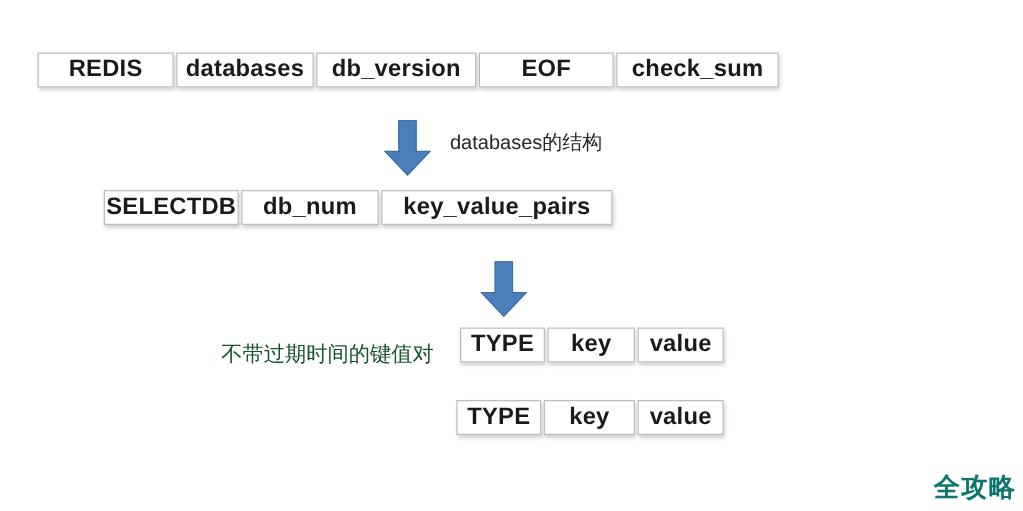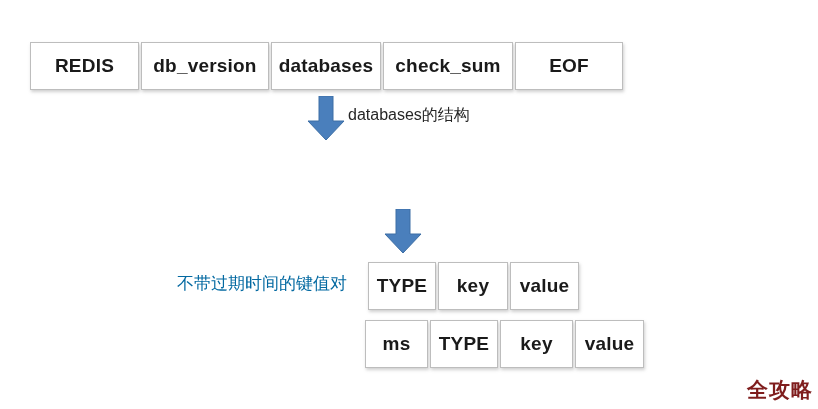--- a/index.html
+++ b/index.html
@@ -10,21 +10,21 @@
     overflow:hidden;
     font-family:"Liberation Sans","DejaVu Sans",sans-serif;
   }
   .struct-row{
     position:absolute;
     display:flex;
     gap:2px;
   }
   .cell{
     box-sizing:border-box;
-    height:48px;
+    height:28px;
     background:#ffffff;
     border:1px solid #bdbdbd;
     box-shadow:1px 2px 3px rgba(150,150,150,0.45);
     display:flex;
     align-items:center;
     justify-content:center;
     font-weight:700;
     font-size:19px;
     color:#1a1a1a;
     letter-spacing:0.2px;
@@ -37,77 +37,81 @@
   .arrow-label{
     position:absolute;
     font-size:16px;
     color:#262626;
     white-space:nowrap;
     line-height:20px;
   }
   .row-label{
     position:absolute;
     font-size:17px;
-    color:#0369a1;
+    color:#14532d;
     white-space:nowrap;
     text-align:right;
     line-height:20px;
   }
   .watermark{
     position:absolute;
     left:747px;top:376px;
     font-size:21px;
     font-weight:700;
-    color:#7f1d1d;
+    color:#0f766e;
     letter-spacing:1px;
     white-space:nowrap;
   }
   
   .row1 .c0{width:109px}.row1 .c1{width:128px}.row1 .c2{width:110px}.row1 .c3{width:108px}.row1 .c4{width:130px}
   
   .row2 .c0{width:108px}.row2 .c1{width:110px}.row2 .c2{width:185px}
   
   .row3 .c0{width:68px}.row3 .c1{width:70px}.row3 .c2{width:69px}
   
   .row4 .c0{width:130px}.row4 .c1{width:63px}.row4 .c2{width:68px}.row4 .c3{width:73px}.row4 .c4{width:69px}
 </style>
 </head>
 <body>
 
 <div class="canvas">
 
   <div class="struct-row row1" style="left:30px;top:42px;">
     <div class="cell c0">REDIS</div>
+    <div class="cell c2">databases</div>
     <div class="cell c1">db_version</div>
-    <div class="cell c2">databases</div>
+    <div class="cell c3">EOF</div>
     <div class="cell c4">check_sum</div>
-    <div class="cell c3">EOF</div>
   </div>
 
   <svg class="arrow" style="left:307px;top:96px;" viewBox="0 0 38 45" aria-hidden="true">
     <polygon points="12,0 26,0 26,25 37,25 19,44 1,25 12,25" fill="#4a7fbc" stroke="#3c6ea5" stroke-width="1"></polygon>
   </svg>
-  <div class="arrow-label" style="left:348px;top:105px;">databases的结构</div>
+  <div class="arrow-label" style="left:360px;top:105px;">databases的结构</div>
 
+  <div class="struct-row row2" style="left:83px;top:152px;">
+    <div class="cell c0">SELECTDB</div>
+    <div class="cell c1">db_num</div>
+    <div class="cell c2">key_value_pairs</div>
+  </div>
 
   <svg class="arrow" style="left:384px;top:209px;" viewBox="0 0 38 45" aria-hidden="true">
     <polygon points="12,0 26,0 26,25 37,25 19,44 1,25 12,25" fill="#4a7fbc" stroke="#3c6ea5" stroke-width="1"></polygon>
   </svg>
 
   <div class="row-label" style="right:471px;top:274px;">不带过期时间的键值对</div>
 
   <div class="struct-row row3" style="left:368px;top:262px;">
     <div class="cell c0">TYPE</div>
     <div class="cell c1">key</div>
     <div class="cell c2">value</div>
   </div>
 
 
   <div class="struct-row row4" style="left:365px;top:320px;">
-    <div class="cell c1">ms</div>
     <div class="cell c2">TYPE</div>
     <div class="cell c3">key</div>
     <div class="cell c4">value</div>
   </div>
 
   <div class="watermark">全攻略</div>
 
 </div>
 
 </body></html>

